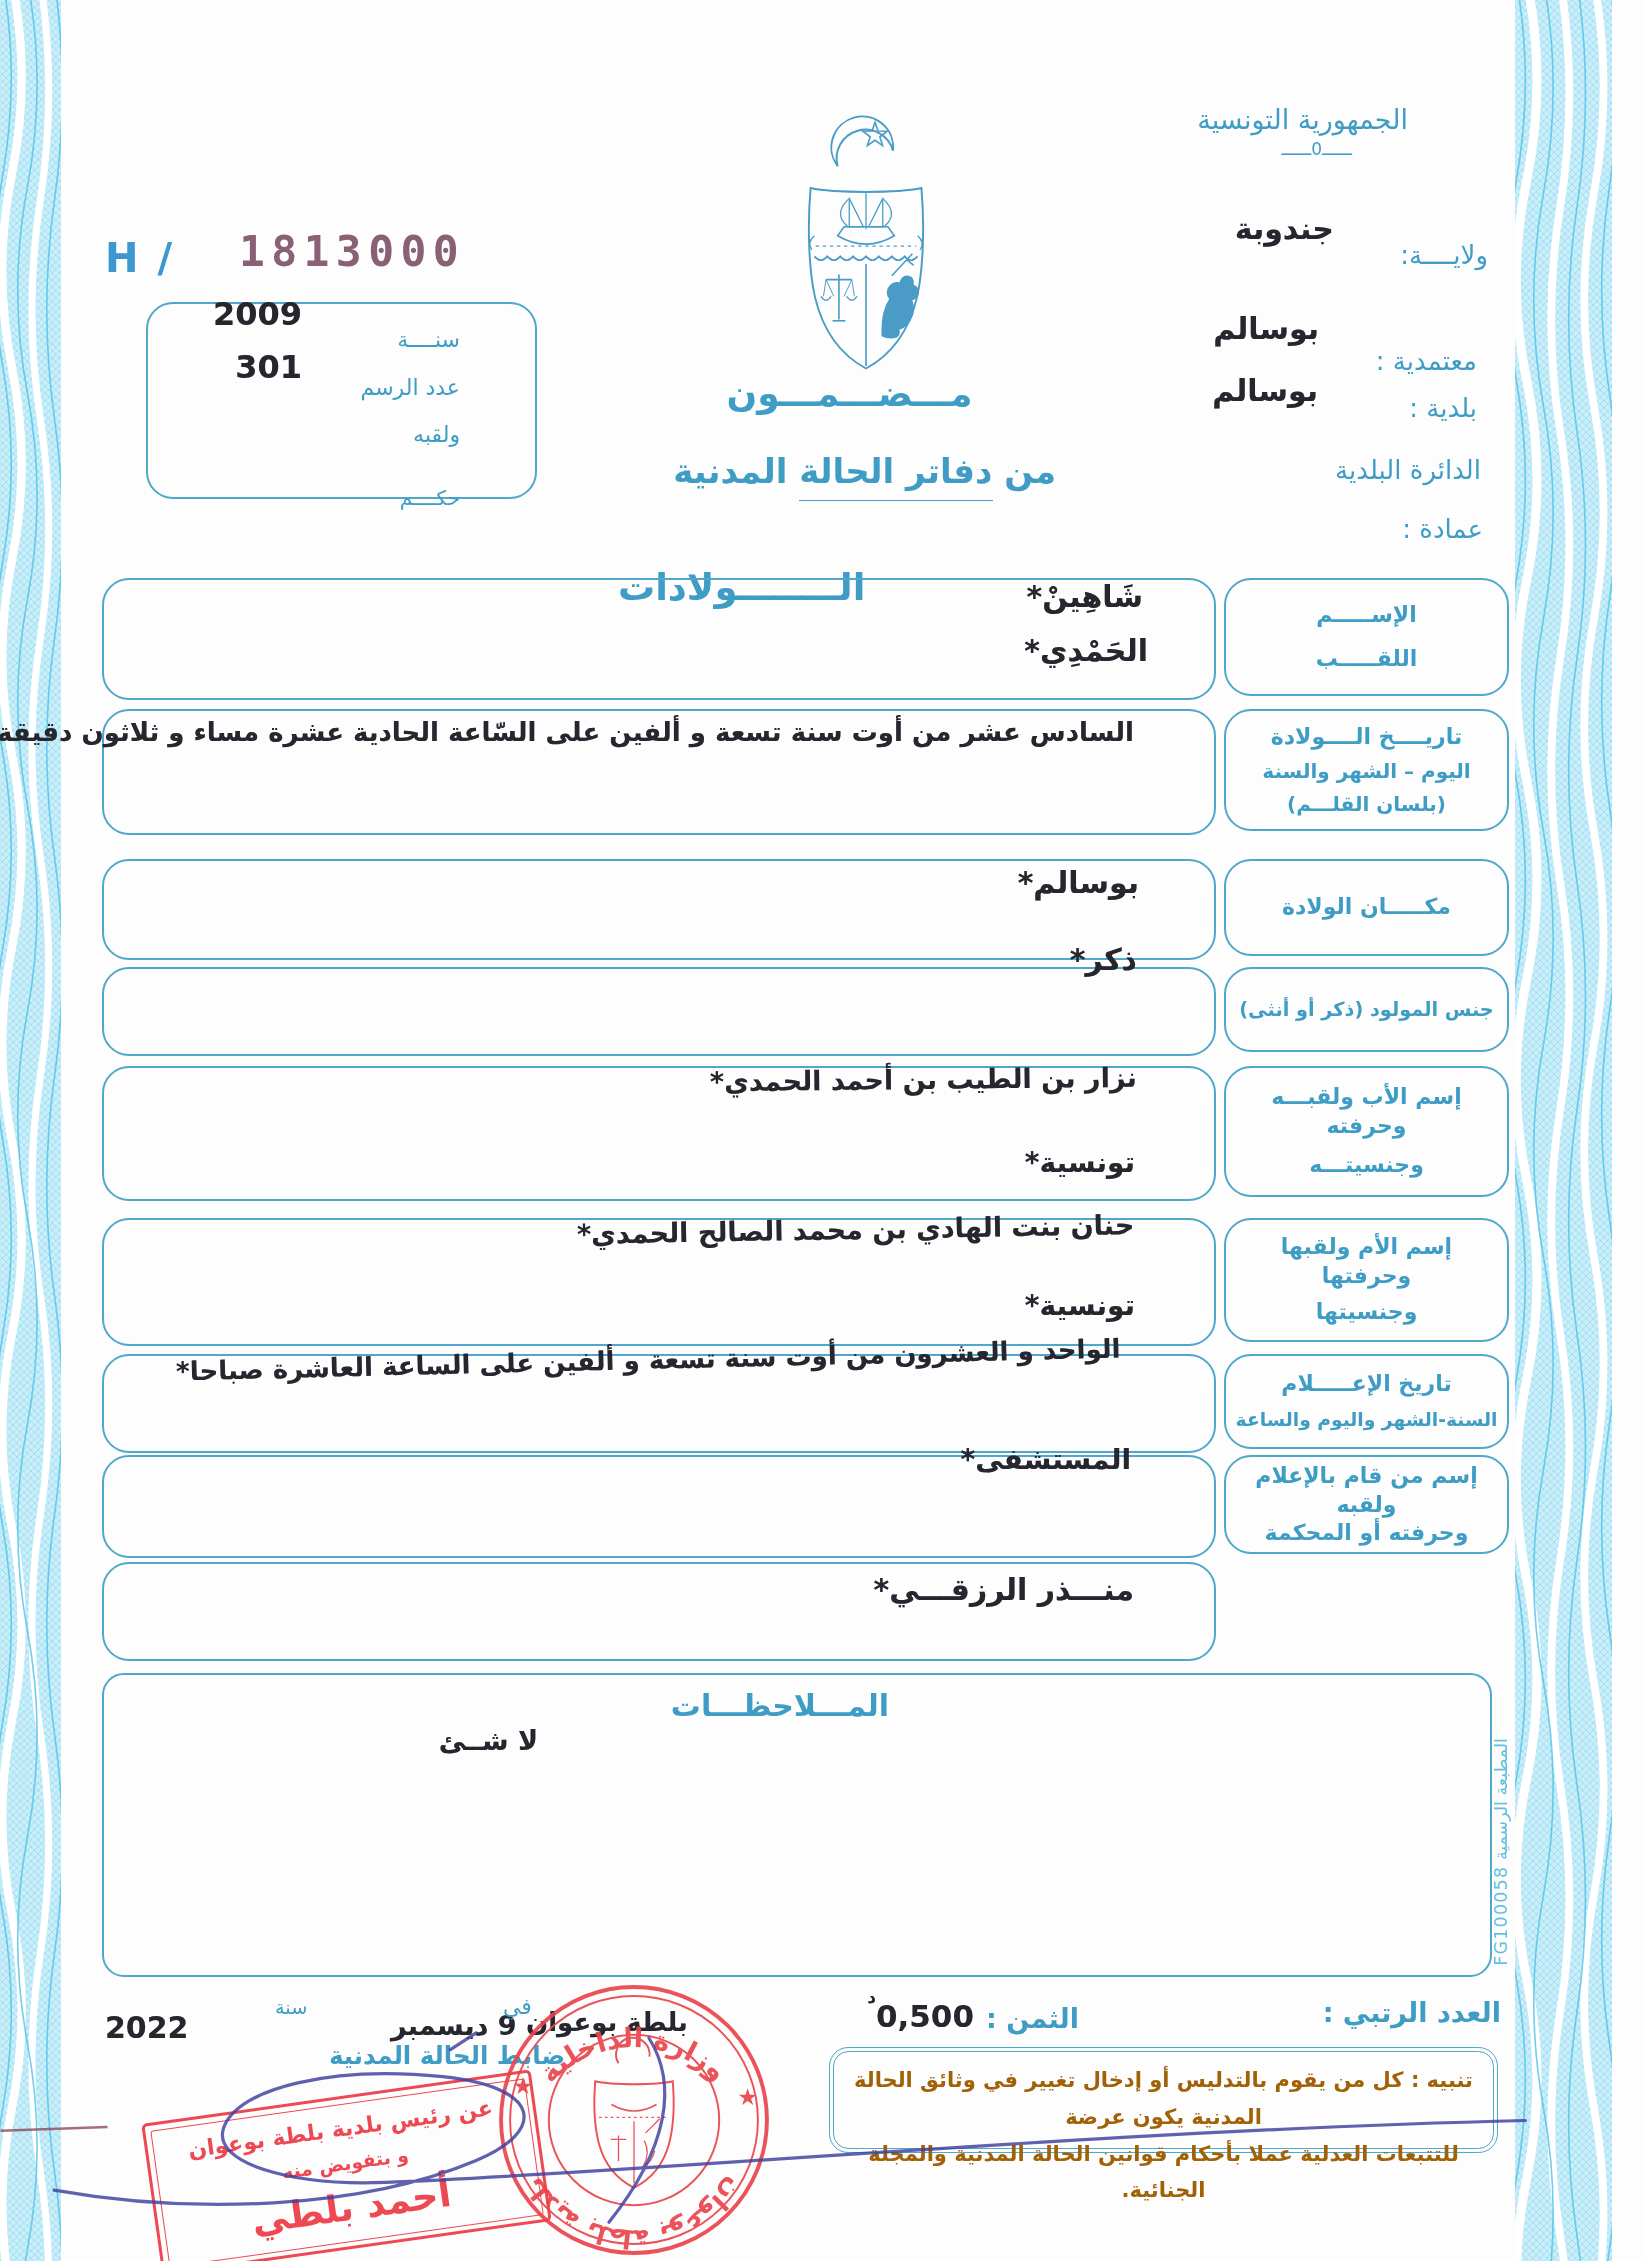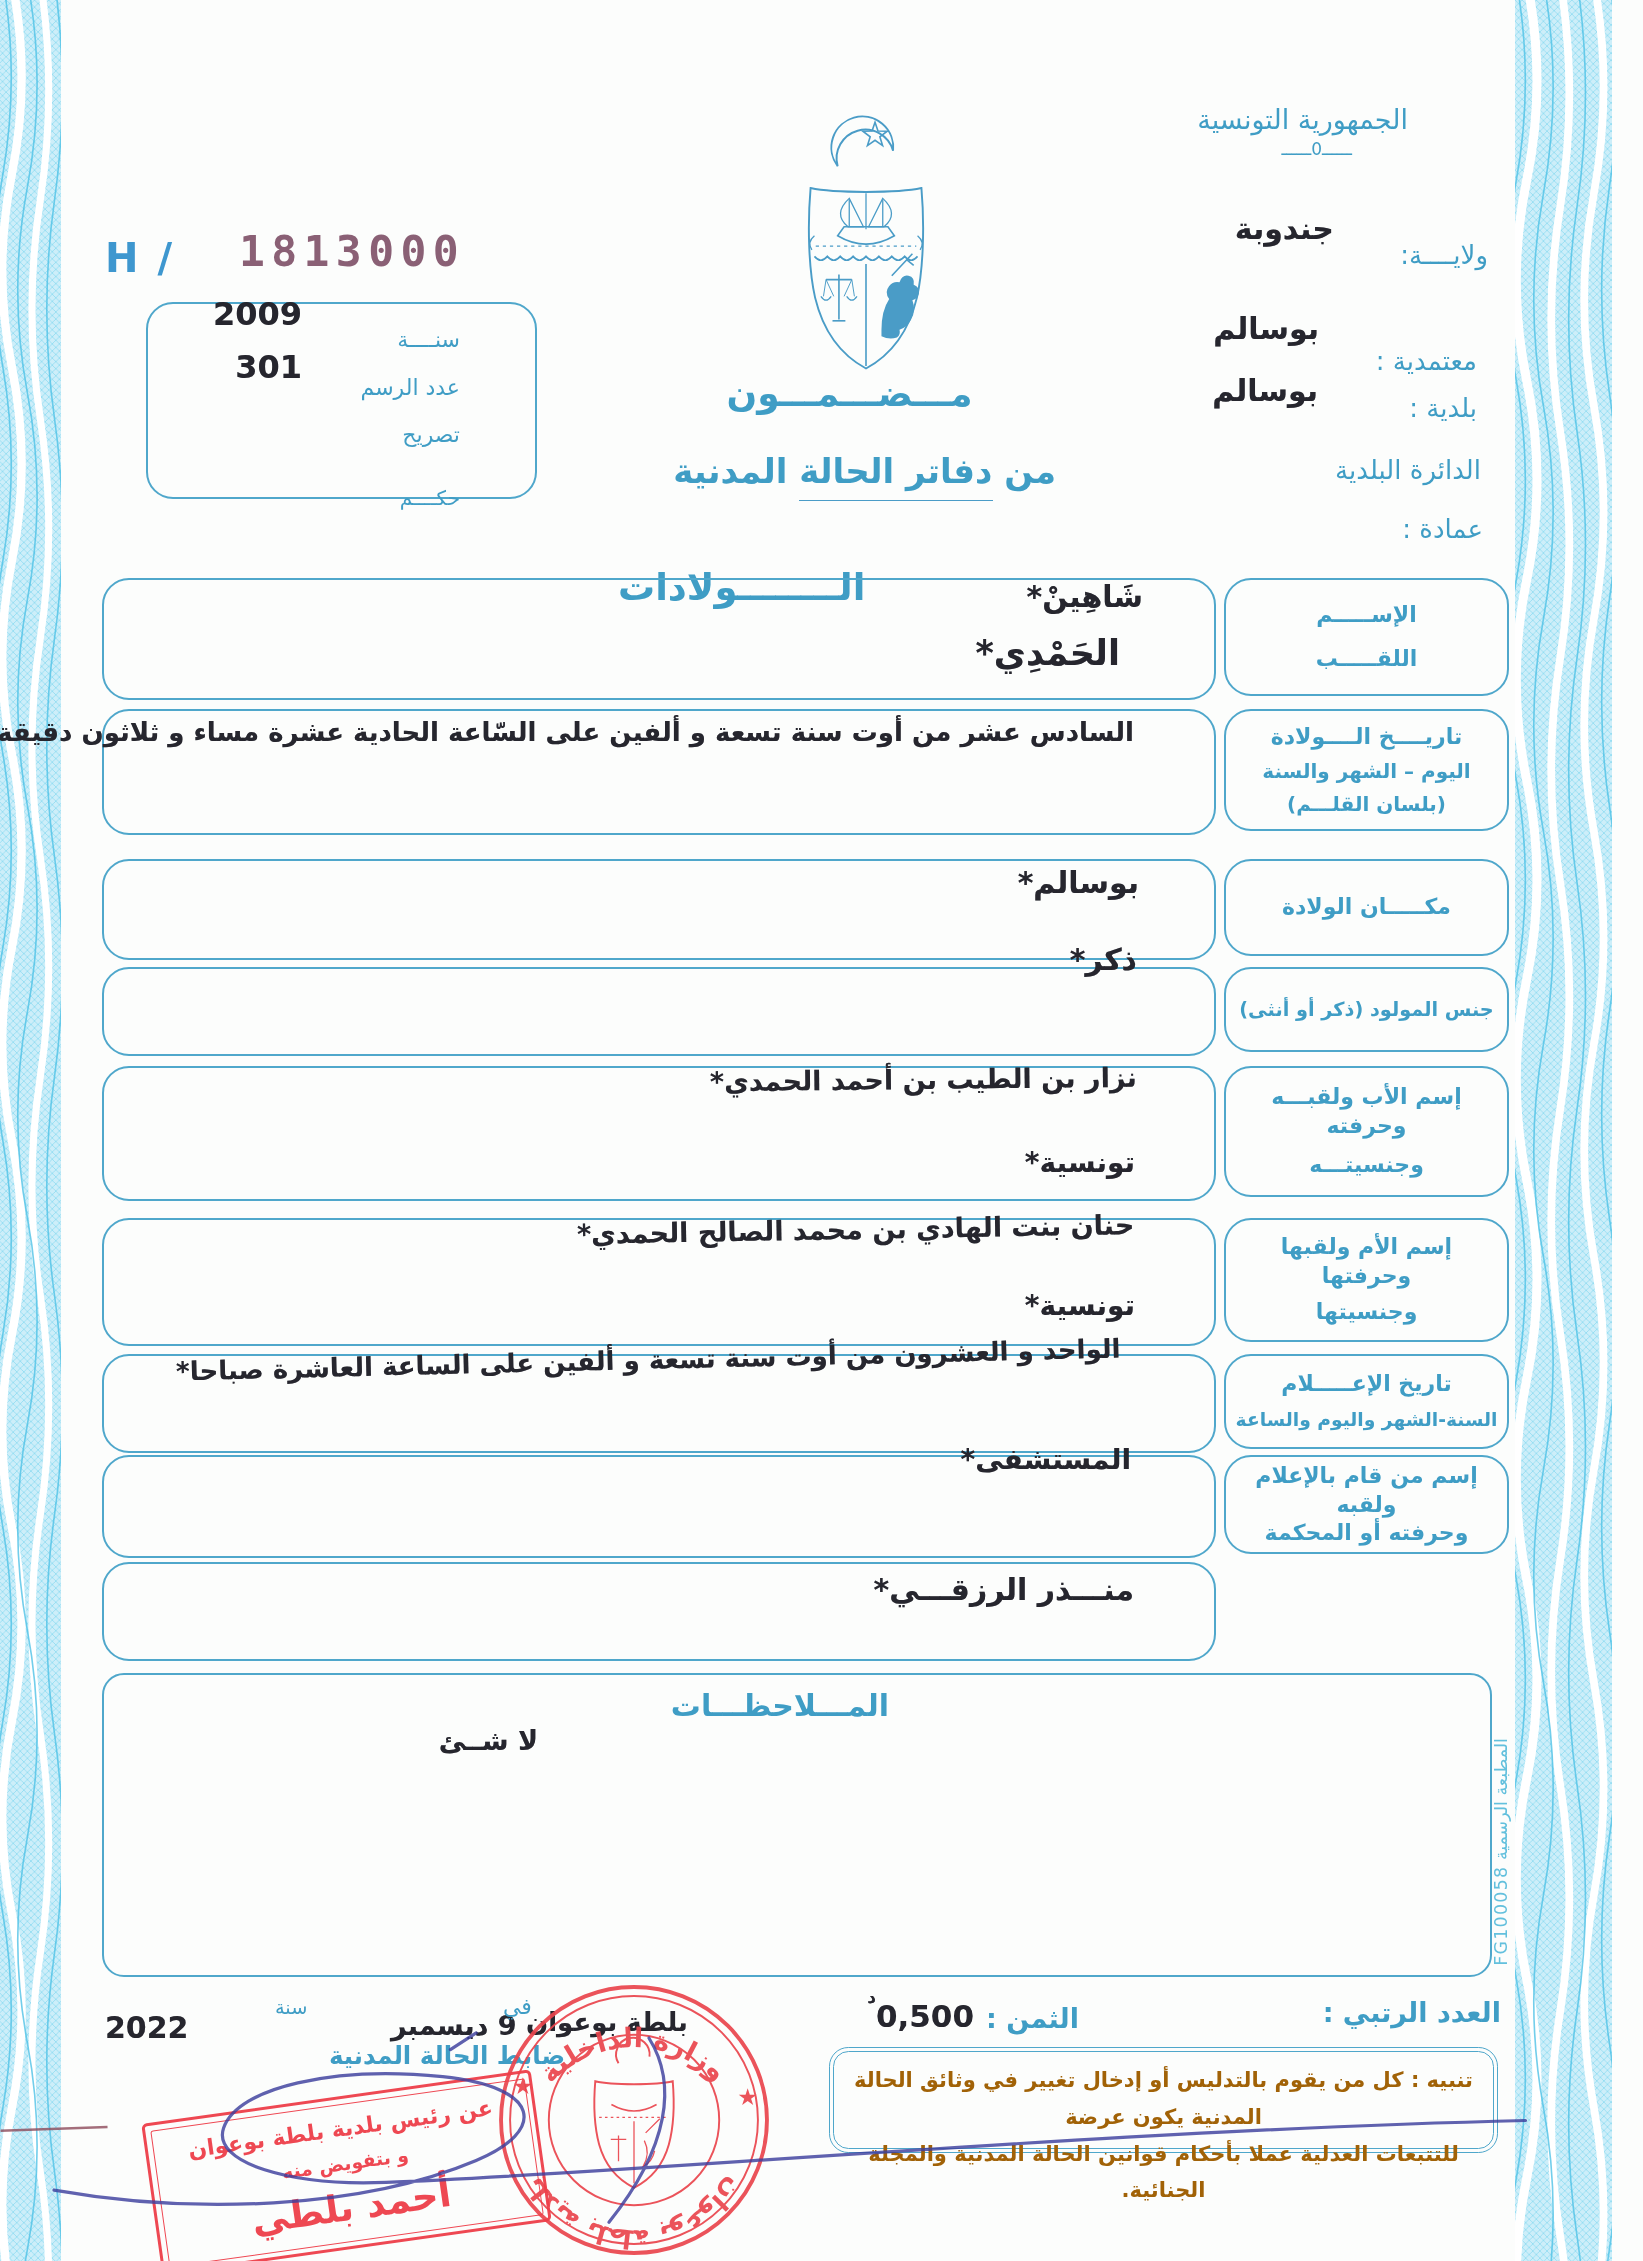--- a/index.html
+++ b/index.html
@@ -79,21 +79,21 @@
   <div class="abs blue" style="right:160px;top:514px;font-size:26px">عمادة :</div>
 
   <div class="abs" style="left:106px;top:235px;font-size:40px;font-weight:700;color:#3e97cf;letter-spacing:2.6px;direction:ltr">H /</div>
   <div class="abs" style="left:240px;top:226px;font-size:43px;font-weight:700;color:#7b4b63;opacity:.88;font-family:'DejaVu Sans Mono',monospace;letter-spacing:6.4px;direction:ltr">1813000</div>
 
   <div class="bx" style="left:147px;top:302px;width:387px;height:193px"></div>
   <div class="abs typed" style="right:1341px;top:295px;font-size:32px">2009</div>
   <div class="abs blue" style="right:1183px;top:327px;font-size:22px">سنــــة</div>
   <div class="abs typed" style="right:1341px;top:348px;font-size:32px">301</div>
   <div class="abs blue" style="right:1183px;top:375px;font-size:22px">عدد الرسم</div>
-  <div class="abs blue" style="right:1183px;top:422px;font-size:22px">تصريح</div>
+  <div class="abs blue" style="right:1183px;top:422px;font-size:22px">ولقبه</div>
   <div class="abs blue" style="right:1183px;top:486px;font-size:20px">حكــــم</div>
 
   <svg class="abs" style="left:796px;top:103px" width="142" height="290" viewBox="0 0 220 450">
     <g fill="none" stroke="#4a9cc7" stroke-width="3">
       <path d="M66 98 A 48 48 0 1 1 152 74 A 39 39 0 1 0 66 98 Z"></path>
       <polygon points="124,30 128.6,43.5 142.9,43.8 131.5,52.4 135.7,66.1 124,57.9 112.3,66.1 116.5,52.4 105.1,43.8 119.4,43.5" stroke-width="2.5"></polygon>
       <path d="M24 132 C 60 140, 160 140, 196 132 C 201 190, 199 258, 189 302 C 176 356, 147 392, 110 412 C 73 392, 44 356, 31 302 C 21 258, 19 190, 24 132 Z"></path>
       <path d="M32 222 H 188" stroke-dasharray="5 6" stroke-width="2"></path>
       <path d="M30 238 q 10 12 20 0 q 10 12 20 0 q 10 12 20 0 q 10 12 20 0 q 10 12 20 0 q 10 12 20 0 q 10 12 20 0 q 10 12 20 0" stroke-width="2.5"></path>
       <path d="M66 206 q 44 26 88 0 l -10 -14 h -68 Z" stroke-width="2.5"></path>
@@ -118,21 +118,21 @@
     <span>المدنية</span>
   </div>
   <div class="abs blue" style="left:619px;top:566px;width:387px;text-align:left;font-size:37px;font-weight:700;letter-spacing:1.3px">الــــــــولادات</div>
 
   <div class="bx" style="left:103px;top:578px;width:1110px;height:118px"></div>
   <div class="bx lblbox" style="left:1225px;top:578px;width:285px;height:118px">
     <span>الإســـــم</span>
     <span>اللقـــــب</span>
   </div>
   <div class="abs typed" style="right:500px;top:579px;font-size:30px">شَاهِينْ*</div>
-  <div class="abs typed" style="right:523px;top:633px;font-size:35px">الحَمْدِي*</div>
+  <div class="abs typed" style="right:495px;top:633px;font-size:30px">الحَمْدِي*</div>
 
   <div class="bx" style="left:103px;top:709px;width:1110px;height:122px"></div>
   <div class="bx lblbox" style="left:1225px;top:709px;width:285px;height:122px">
     <span>تاريــــخ الــــولادة</span>
     <span style="font-size:20px">اليوم – الشهر والسنة</span>
     <span style="font-size:20px">(بلسان القلـــم)</span>
   </div>
   <div class="abs typed" style="right:509px;top:717px;font-size:26px">السادس عشر من أوت سنة تسعة و ألفين على السّاعة الحادية عشرة مساء و ثلاثون دقيقة*</div>
 
   <div class="bx" style="left:103px;top:859px;width:1110px;height:97px"></div>

